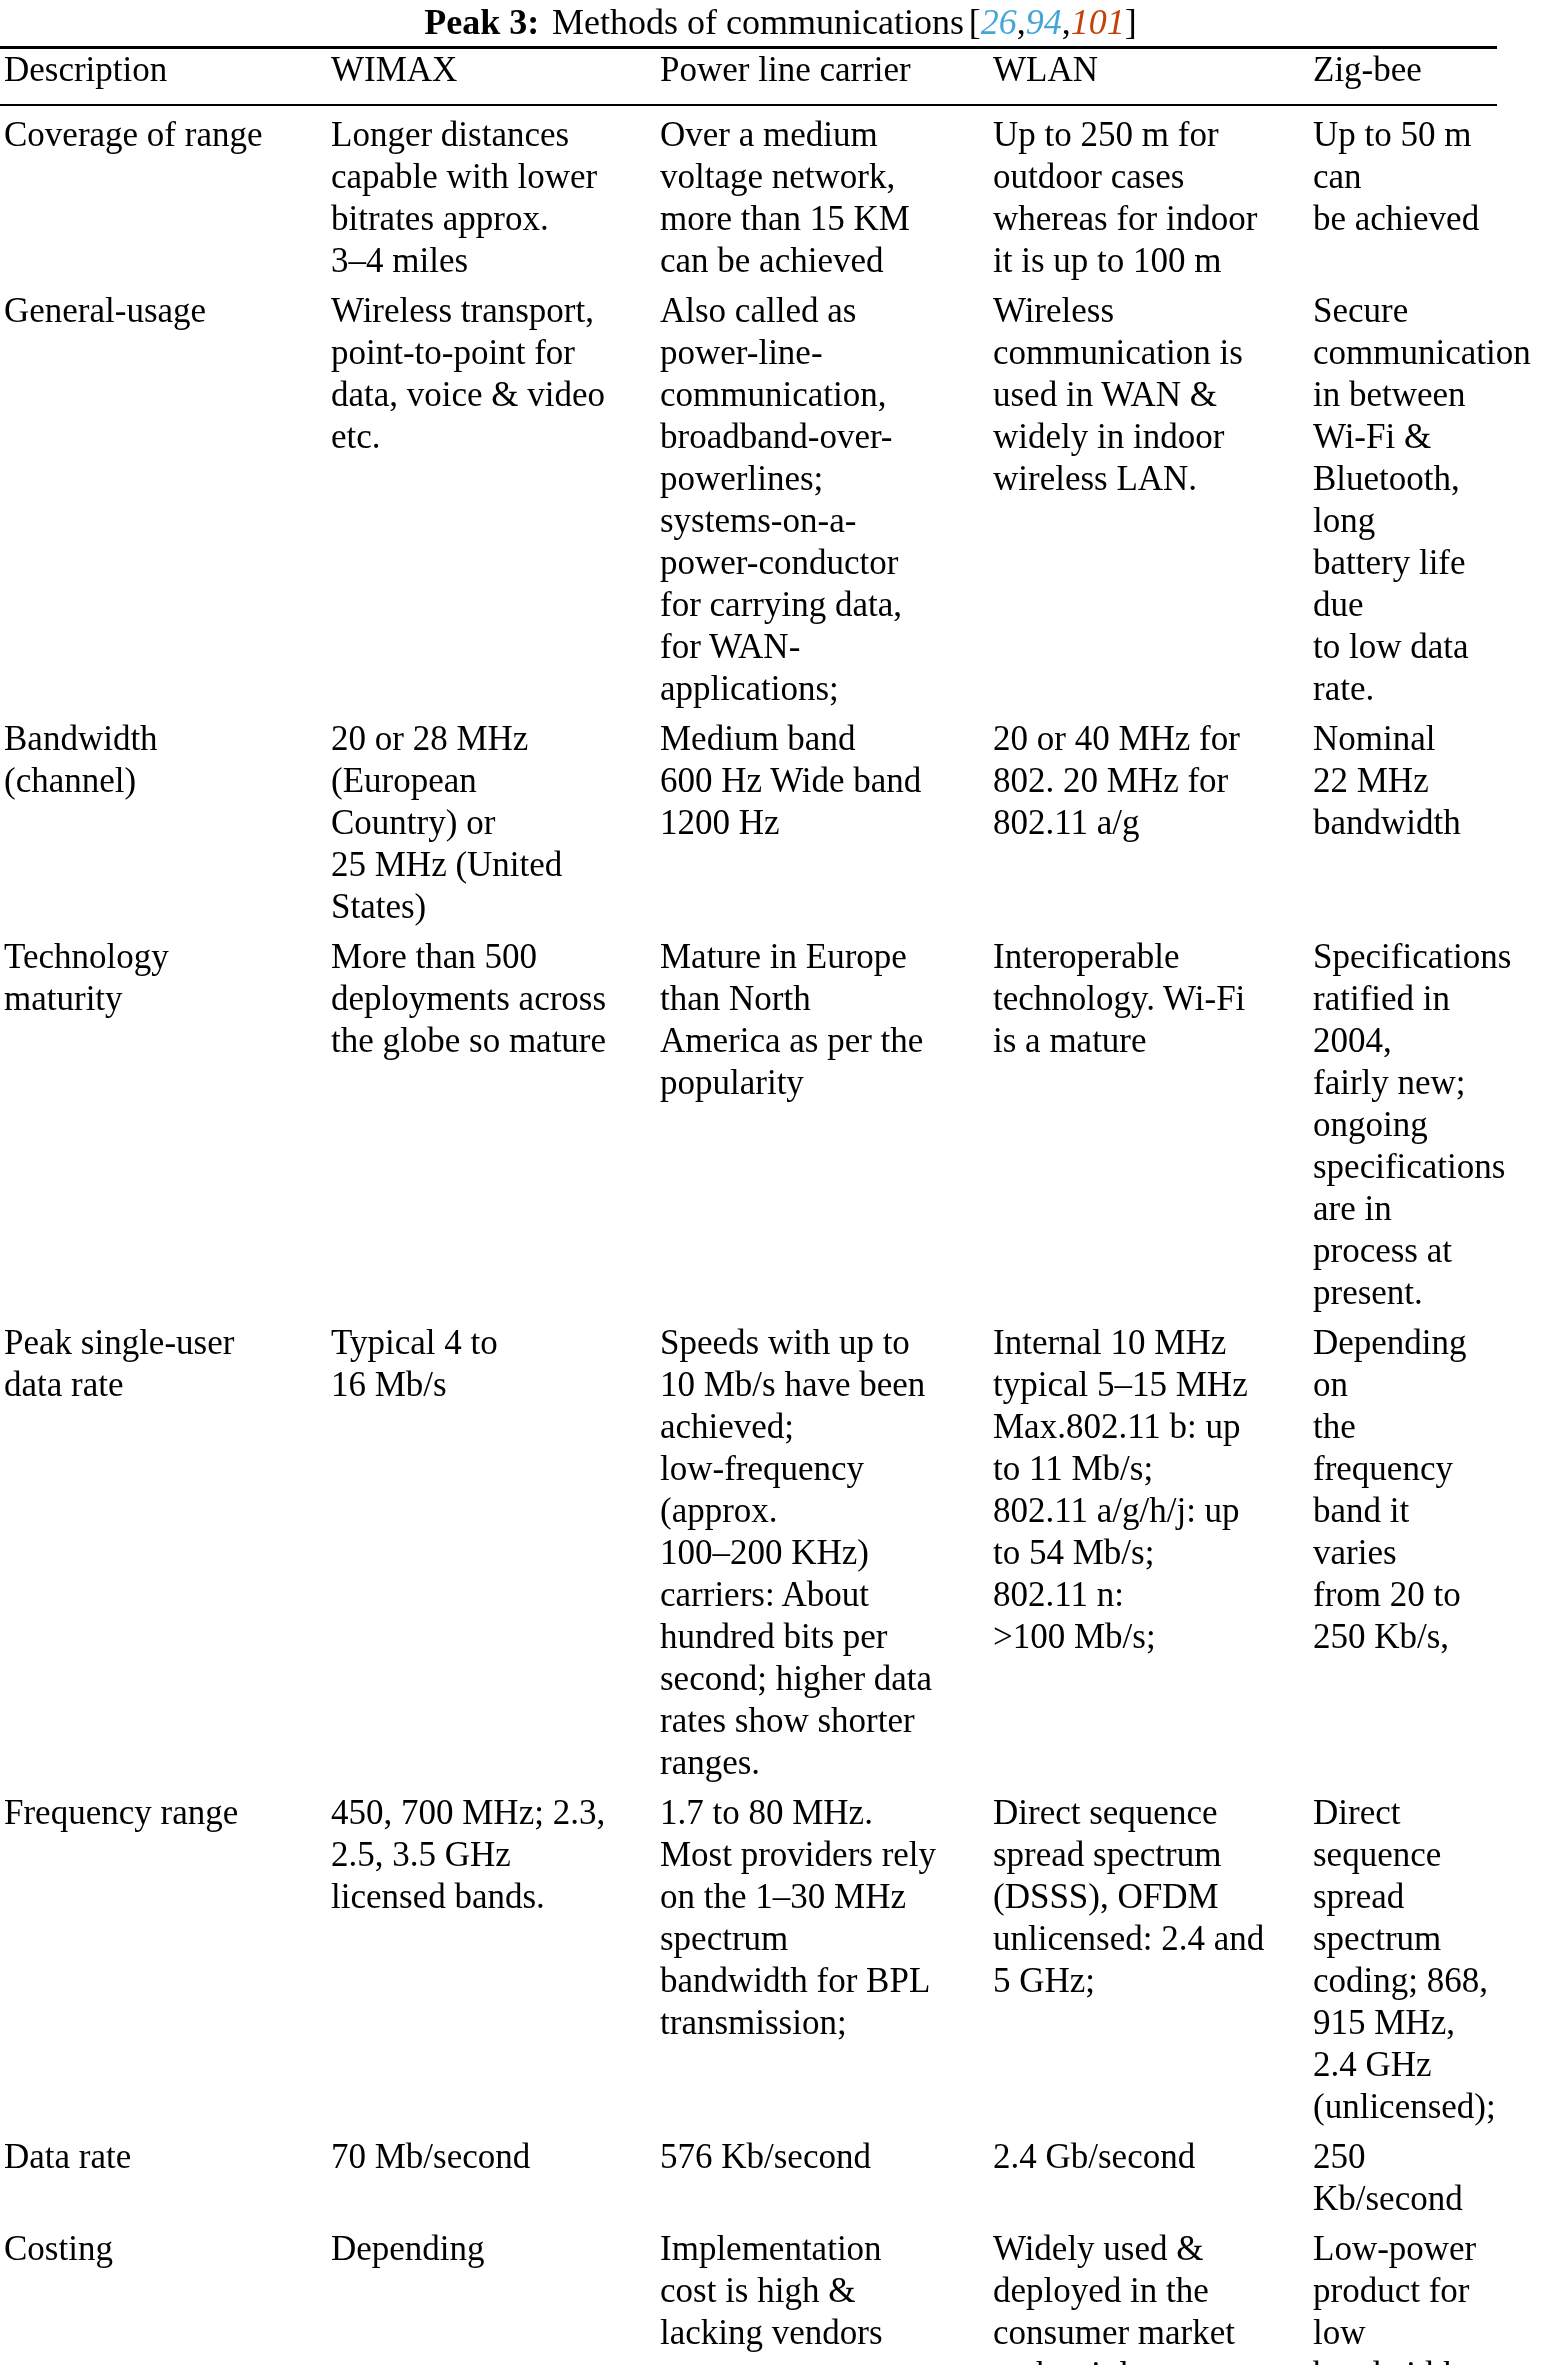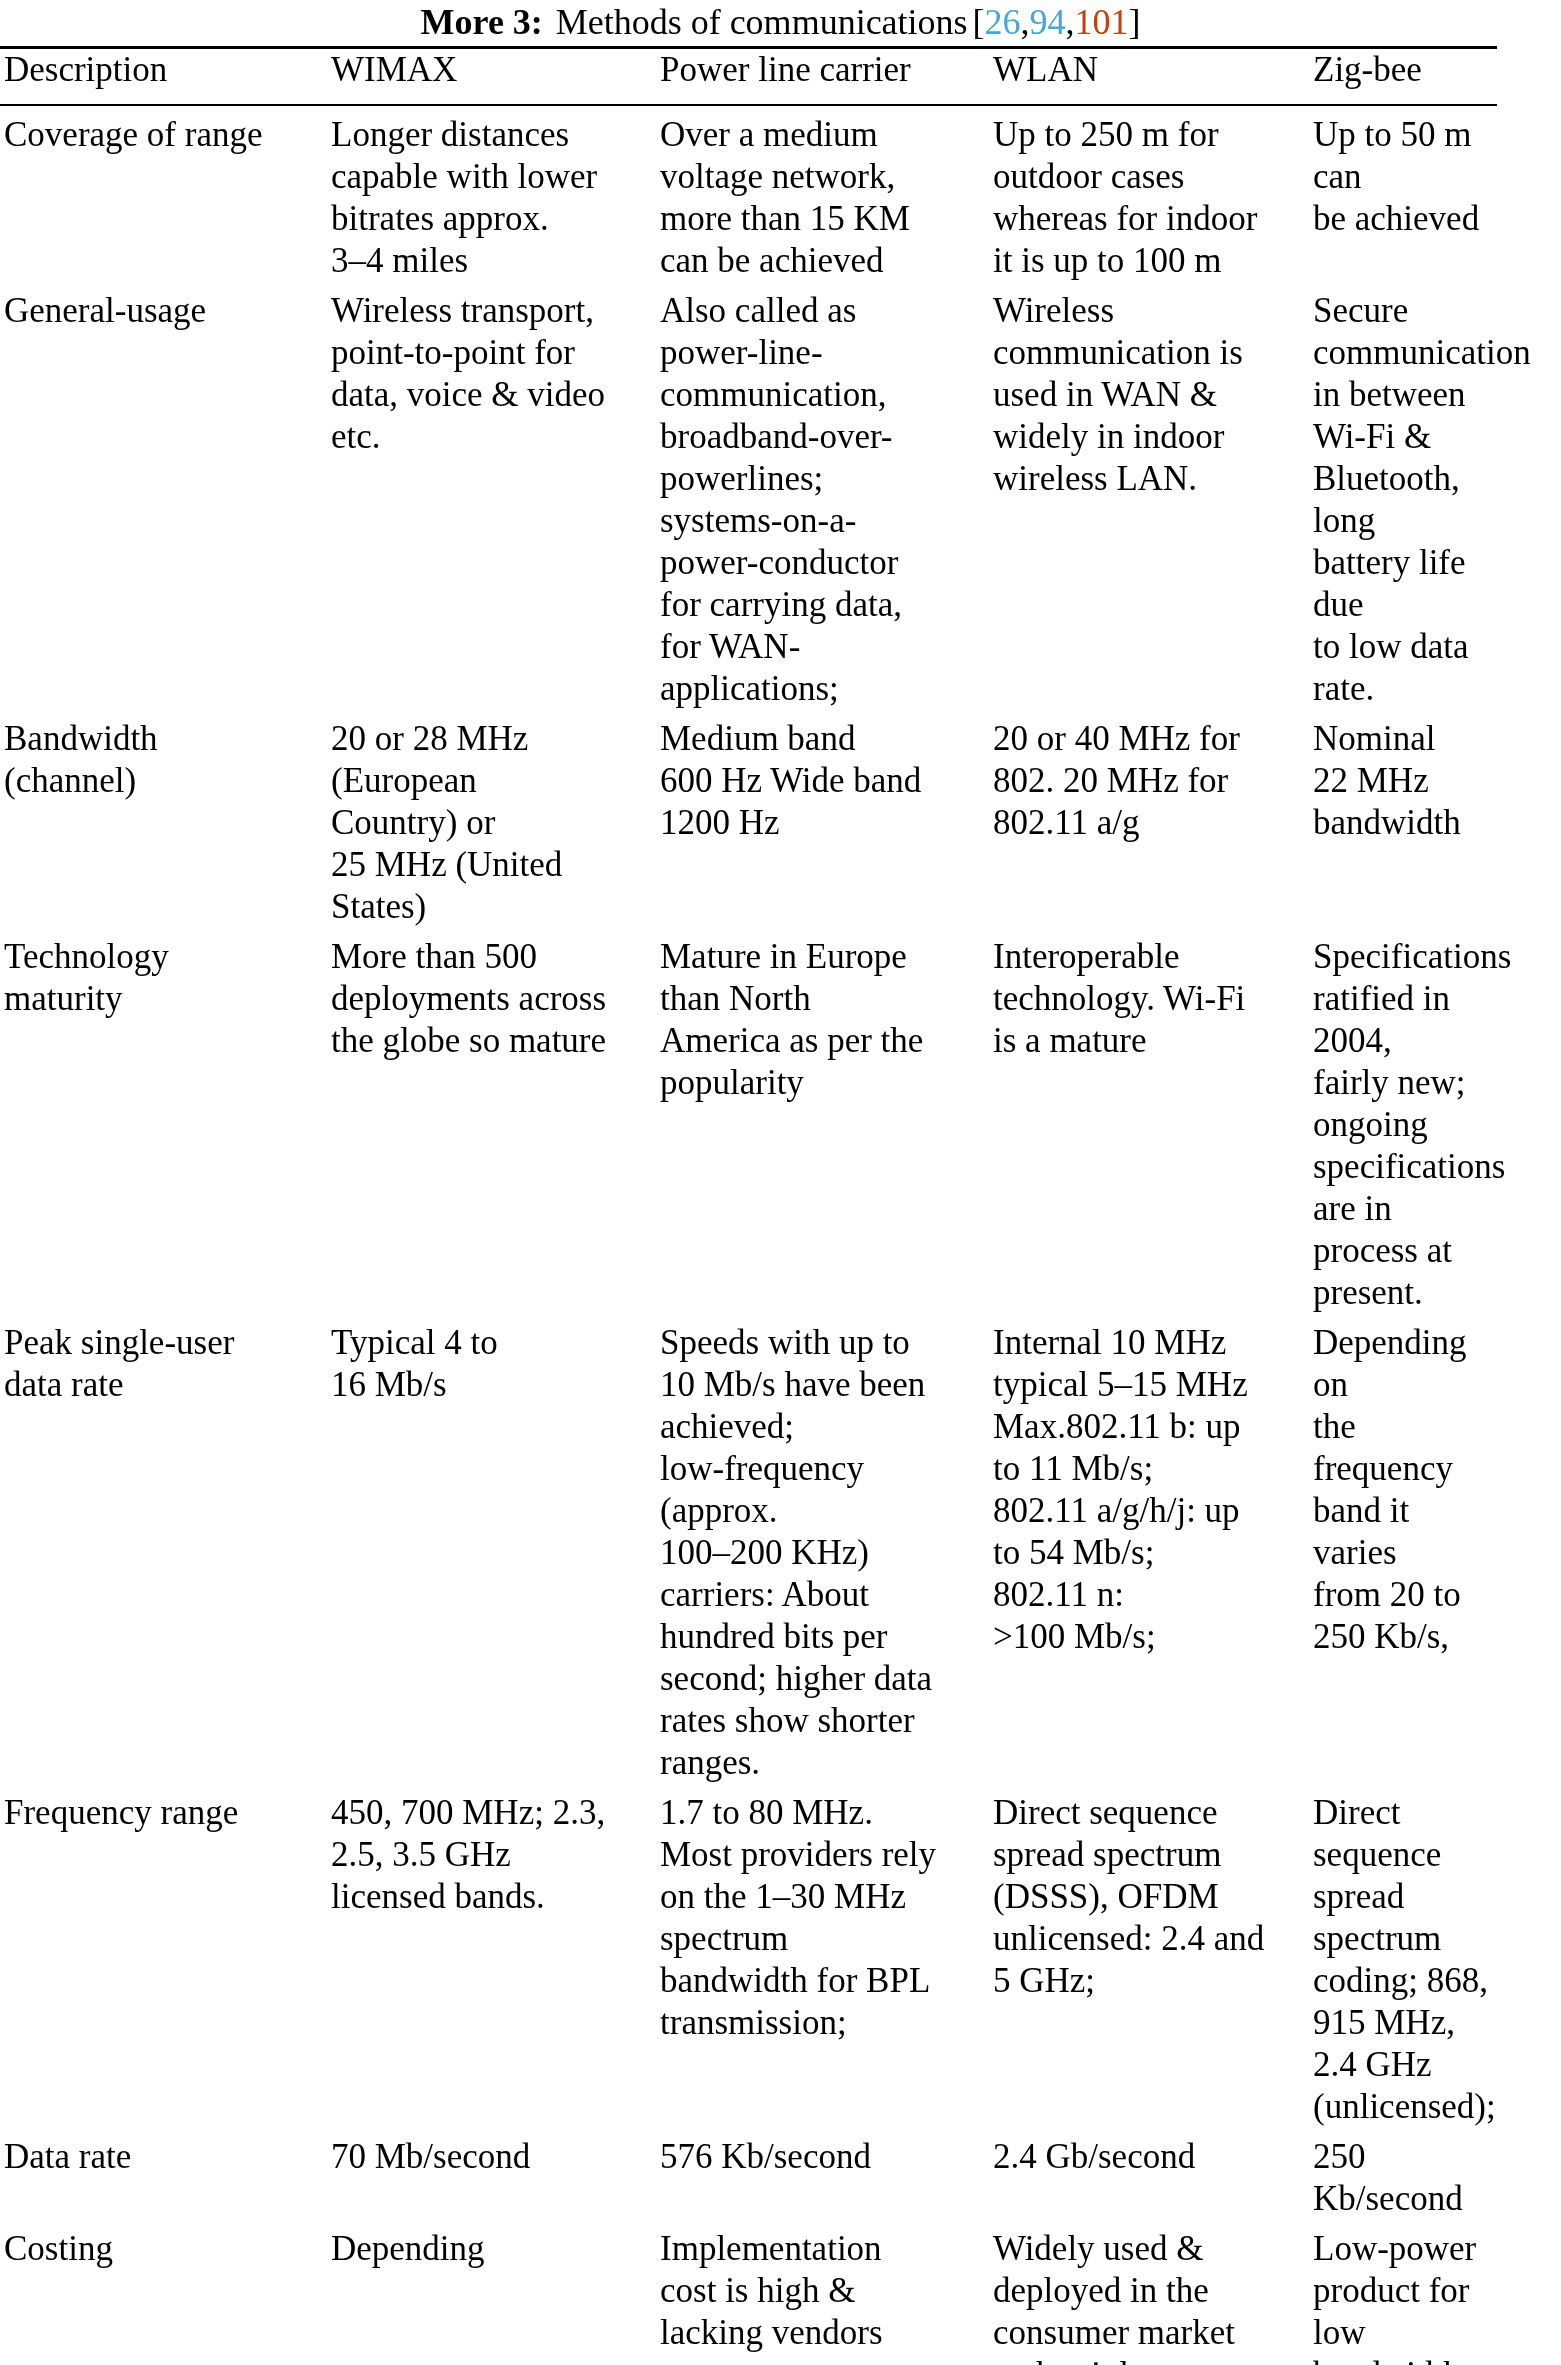--- a/index.html
+++ b/index.html
@@ -14,21 +14,21 @@
   }
   .caption {
     text-align: center;
     margin: 1.6px 0 0 0;
     font-size: 36px;
     line-height: 40px;
     white-space: nowrap;
   }
   .caption .cap-label { font-weight: bold; margin-right: 12.8px; }
   .cite-group { margin-left: 4.8px; }
-  a.cite { text-decoration: none; cursor: pointer; }
+  a.cite { text-decoration: none; cursor: pointer; font-style: italic; }
   table.comm {
     width: 1497px;
     table-layout: fixed;
     border-collapse: collapse;
     border-top: 3.2px solid #000;
     border-bottom: 3.2px solid #000;
     margin-top: 4px;
   }
   table.comm th {
     font-weight: normal;
@@ -44,21 +44,21 @@
     white-space: pre-line;
   }
   table.comm th:first-child,
   table.comm td:first-child { padding-left: 4px; }
   table.comm tr.last-row td { padding-bottom: 3.2px; }
 </style>
 </head>
 <body>
 
 <div class="caption">
-  <span class="cap-label">More 3:</span><span>Methods of communications</span><span class="cite-group"><span>[</span><a class="cite" style="color: rgb(69, 166, 216);">26</a><span>,</span><a class="cite" style="color: rgb(69, 166, 216);">94</a><span>,</span><a class="cite" style="color: #c2410c;">101</a><span>]</span></span>
+  <span class="cap-label">Peak 3:</span><span>Methods of communications</span><span class="cite-group"><span>[</span><a class="cite" style="color: rgb(69, 166, 216);">26</a><span>,</span><a class="cite" style="color: rgb(69, 166, 216);">94</a><span>,</span><a class="cite" style="color: #c2410c;">101</a><span>]</span></span>
 </div>
 
 <table class="comm">
   <colgroup>
     <col style="width:331px">
     <col style="width:329px">
     <col style="width:333px">
     <col style="width:320px">
     <col>
   </colgroup>

